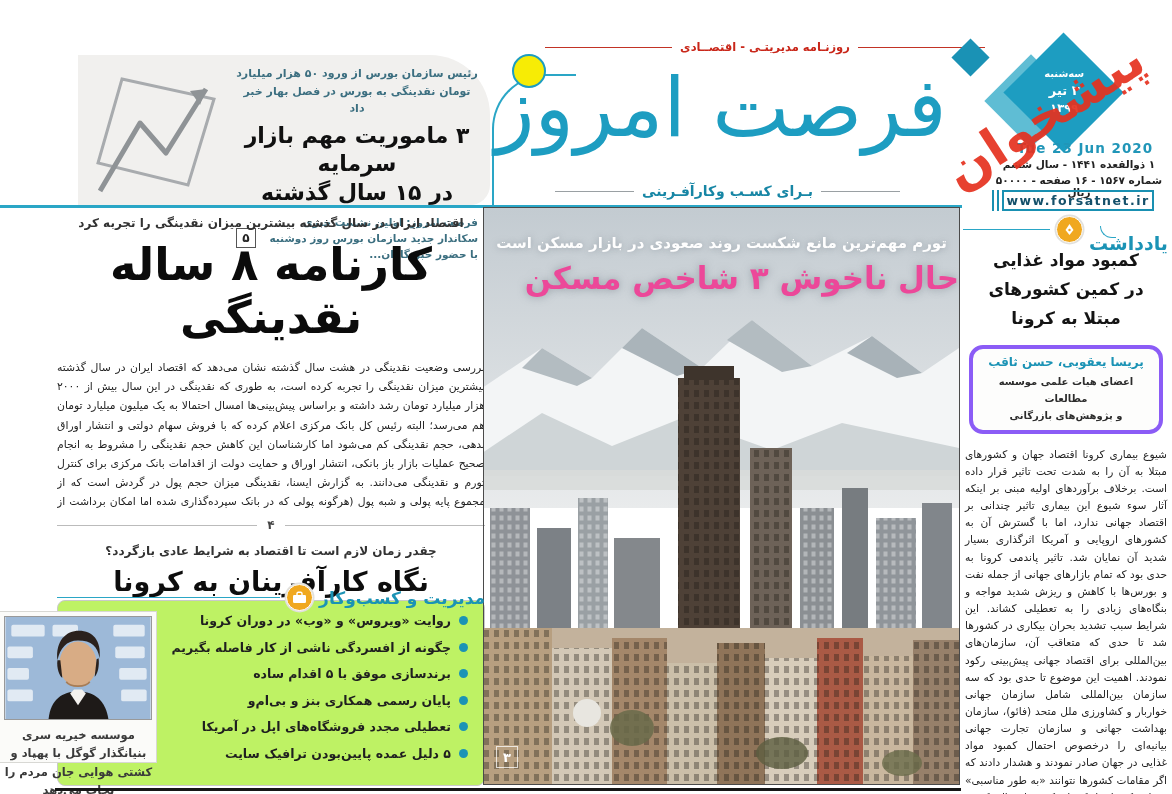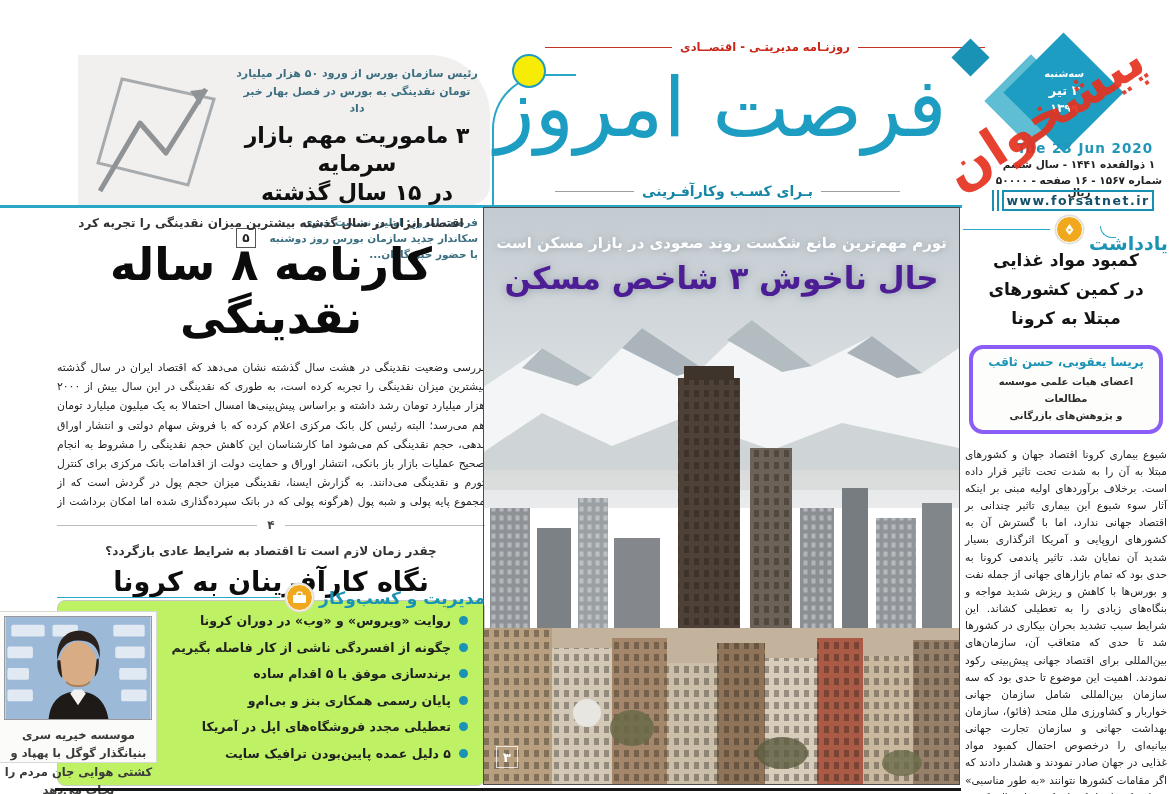--- a/index.html
+++ b/index.html
@@ -86,21 +86,21 @@
   .photo-card svg{ display:block; width:148px; height:104px; border:1px solid #999; }
   .photo-card .cap{ margin-top:6px; text-align:center; font-size:11.5px; font-weight:bold; color:#3a3a3a; line-height:1.6; }
   .biz-pages{ position:absolute; left:57px; top:794px; width:428px; display:flex; align-items:center; gap:8px; }
   .biz-pages .ln{ flex:1; height:0; border-top:1px solid #bbb; }
   .biz-pages .n{ font-size:11px; font-weight:bold; color:#444; }
   
   .main-photo{ position:absolute; left:483px; top:207px; width:477px; height:578px; border:1px solid #4a4a4a; overflow:hidden; }
   .main-photo svg{ display:block; }
   .ph-kicker{ position:absolute; top:26px; left:0; width:100%; text-align:center; color:#fefefe;
               font-size:15px; font-weight:bold; text-shadow:0 0 6px rgba(120,130,140,.6); }
-  .ph-headline{ position:absolute; top:52px; left:0; width:100%; text-align:center; color:#4c1d95;
+  .ph-headline{ position:absolute; top:52px; left:0; width:100%; text-align:right; color:#ec4899;
                 font-size:31px; font-weight:bold; text-shadow:0 0 8px rgba(110,120,130,.6); }
   .ph-page{ position:absolute; bottom:16px; left:12px; width:22px; height:22px; border:1px solid rgba(255,255,255,.75);
             color:#fff; font-size:13px; font-weight:bold; display:flex; align-items:center; justify-content:center; }
   
   .note-header{ position:absolute; left:963px; top:204px; width:205px; display:flex; align-items:center; gap:6px; }
   .note-header .ln{ flex:1; height:0; border-top:1.5px solid #2aa6c6; }
   .note-title{ color:#1b93b5; font-size:19px; font-weight:bold; white-space:nowrap;margin-top:28px; }
   .note-curve{ position:absolute; left:1100px; top:226px; width:16px; height:12px;
                border-left:1.5px solid #2aa6c6; border-bottom:1.5px solid #2aa6c6; border-bottom-left-radius:12px; }
   .note-col{ position:absolute; left:963px; top:246px; width:206px; }

